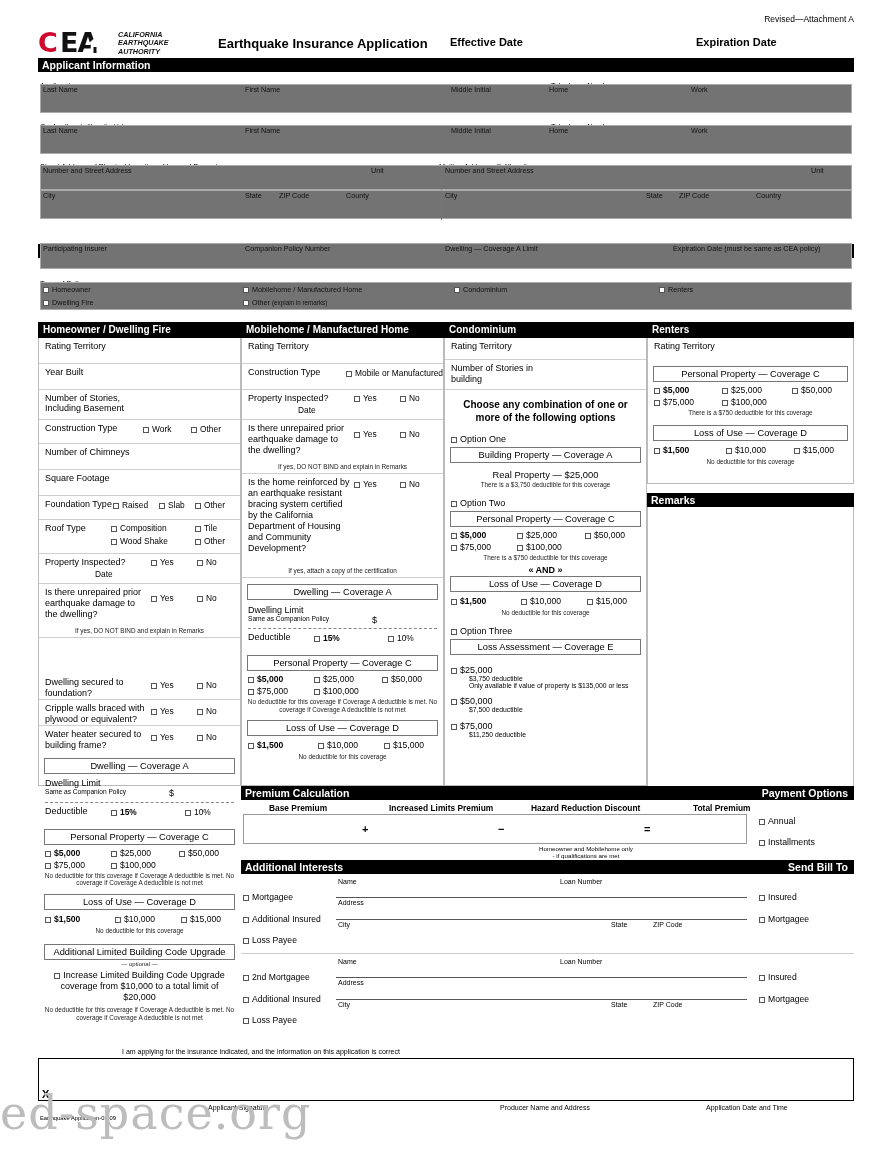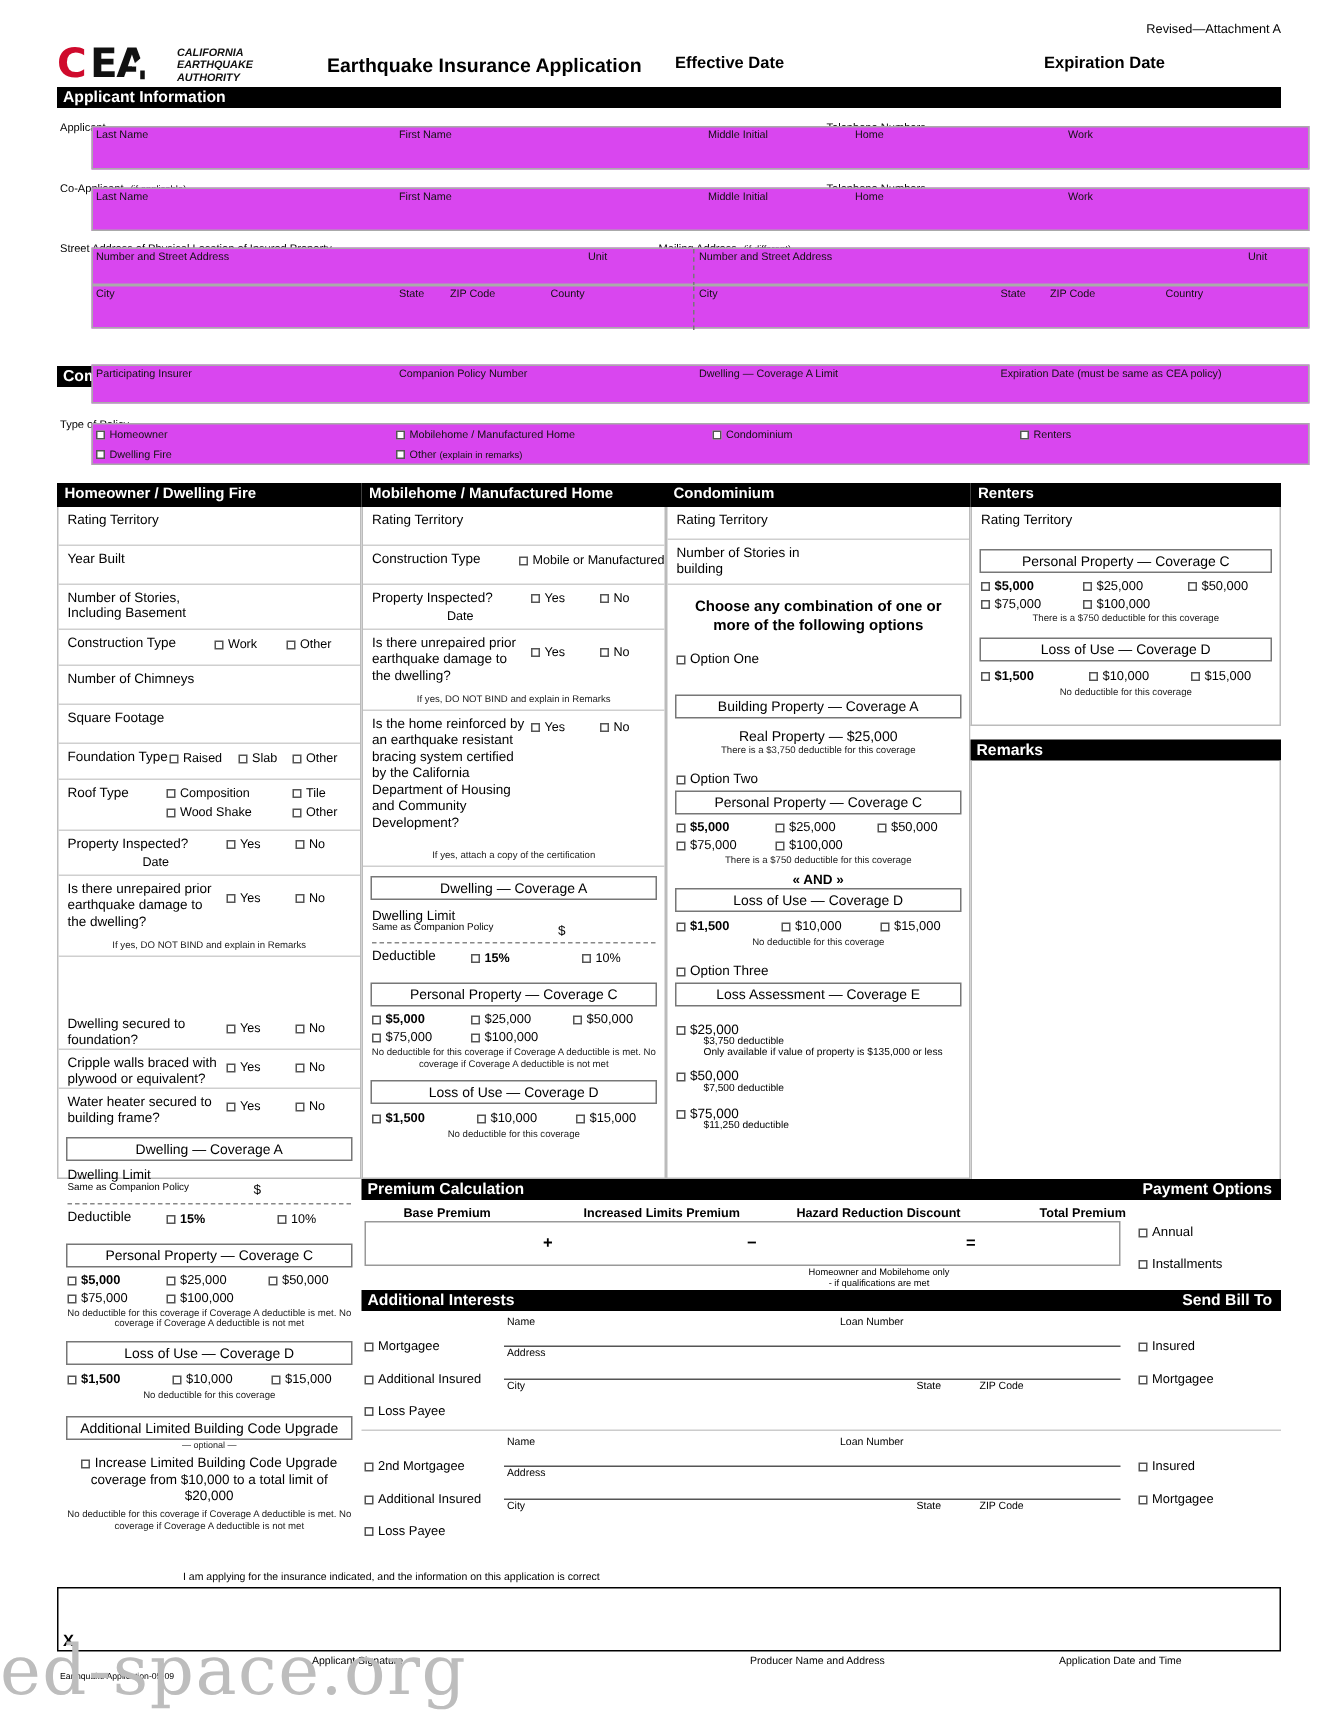--- a/index.html
+++ b/index.html
@@ -49,21 +49,21 @@
   .box { border:1px solid #999; }
   .abs { position:absolute; }
 
   .cb {
     display:inline-block; width:6px; height:6px;
     border:1px solid #555; margin-right:3px; vertical-align:-1px; background:#fff;
   }
 
   
   .sect { position:absolute; width:816px; }
-  .fieldrow { position:absolute; border:1px solid #aaa; background:#d946ef;margin-left:21px; }
+  .fieldrow { position:absolute; border:1px solid #aaa; background:#737373; }
   .tick { position:absolute; font-size:7.2px; line-height:8px; color:#111; }
 
   
   .colwrap { position:absolute; left:0; top:322px; width:816px; height:464px; }
   .col { position:absolute; top:16px; bottom:0; border:1px solid #bbb; border-top:none; background:#fff; }
   .c1 { left:0;   width:203px; }
   .c2 { left:203px; width:203px; }
   .c3 { left:406px; width:203px; }
   .c4 { left:609px; width:207px; border:none; }
   .colhdr { position:absolute; top:0; height:16px; background:#000; color:#fff;
@@ -180,21 +180,21 @@
     <div class="abs" style="left:400px; top:0; width:0; height:29px; border-left:1px dashed #777;"></div>
   </div>
 
   <div class="sect" style="top:244px;">
     <div class="barhead">Companion Policy Information</div>
   </div>
   <div class="fieldrow" style="left:2px; top:243px; width:812px; height:26px;">
     <span class="tick" style="left:2px; top:1px;">Participating Insurer</span>
     <span class="tick" style="left:204px; top:1px;">Companion Policy Number</span>
     <span class="tick" style="left:404px; top:1px;">Dwelling — Coverage A Limit</span>
-    <span class="tick" style="left:605px; top:1px;">Expiration Date (must be same as CEA policy)</span>
+    <span class="tick" style="left:632px; top:1px;">Expiration Date (must be same as CEA policy)</span>
   </div>
   <div class="abs" style="left:2px; top:272px;">
     <span class="lbl">Type of Policy</span>
   </div>
   <div class="fieldrow" style="left:2px; top:282px; width:812px; height:28px;">
     <span class="tick" style="left:2px; top:3px;"><span class="cb"></span><span>Homeowner</span></span>
     <span class="tick" style="left:202px; top:3px;"><span class="cb"></span><span>Mobilehome / Manufactured Home</span></span>
     <span class="tick" style="left:413px; top:3px;"><span class="cb"></span><span>Condominium</span></span>
     <span class="tick" style="left:618px; top:3px;"><span class="cb"></span><span>Renters</span></span>
     <span class="tick" style="left:2px; top:16px;"><span class="cb"></span><span>Dwelling Fire</span></span>
@@ -349,21 +349,21 @@
         <span class="a" style="left:142px; top:4px;"><span class="cb"></span><span>$15,000</span></span>
       </div>
       <div class="note">No deductible for this coverage</div>
     </div>
 
     <div class="col c3">
       <div class="row" style="height:22px;"><span>Rating Territory</span></div>
       <div class="row" style="height:30px;"><span style="line-height:11px; display:inline-block; width:110px;">Number of Stories in building</span></div>
       <div style="text-align:center; font-size:10px; font-weight:bold; line-height:13px; padding:8px 10px 8px 10px;">Choose any combination of one or more of the following options</div>
       <div style="font-size:9px; padding:2px 6px 2px 6px;"><span class="cb"></span><span>Option One</span></div>
-      <div class="cvbar" style="margin-top:17px;">Building Property — Coverage A</div>
+      <div class="cvbar" style="margin-top:1px;">Building Property — Coverage A</div>
       <div style="text-align:center; font-size:9.4px; padding-top:6px;">Real Property — $25,000</div>
       <div class="note">There is a $3,750 deductible for this coverage</div>
       <div style="font-size:9px; padding:8px 6px 2px 6px;"><span class="cb"></span><span>Option Two</span></div>
       <div class="cvbar" style="margin-top:1px;">Personal Property — Coverage C</div>
       <div class="amts">
         <span class="a bold" style="left:6px; top:3px;"><span class="cb"></span><span>$5,000</span></span>
         <span class="a" style="left:72px; top:3px;"><span class="cb"></span><span>$25,000</span></span>
         <span class="a" style="left:140px; top:3px;"><span class="cb"></span><span>$50,000</span></span>
         <span class="a" style="left:6px; top:15px;"><span class="cb"></span><span>$75,000</span></span>
         <span class="a" style="left:72px; top:15px;"><span class="cb"></span><span>$100,000</span></span>

